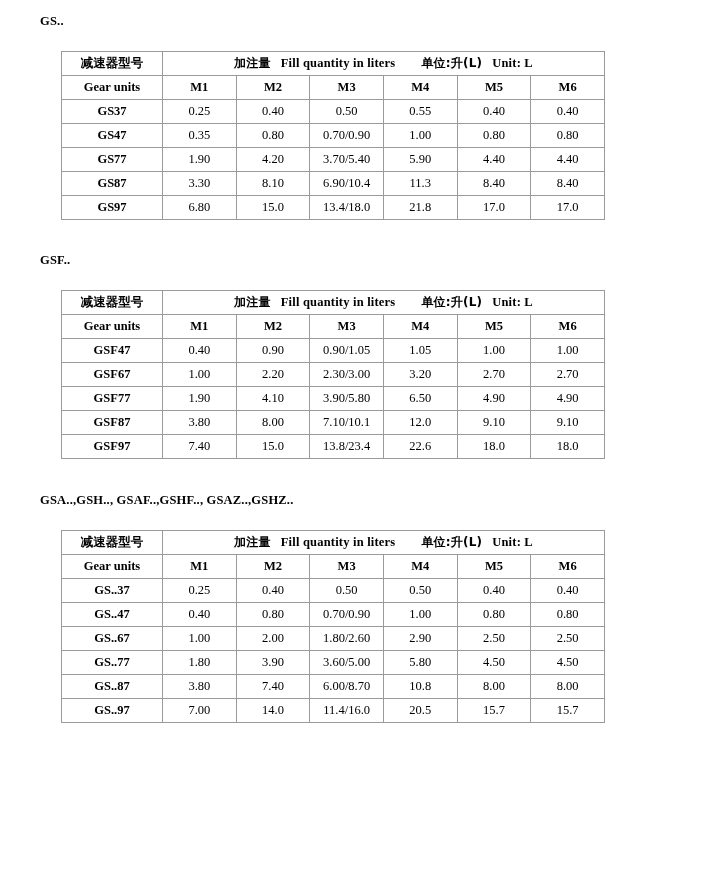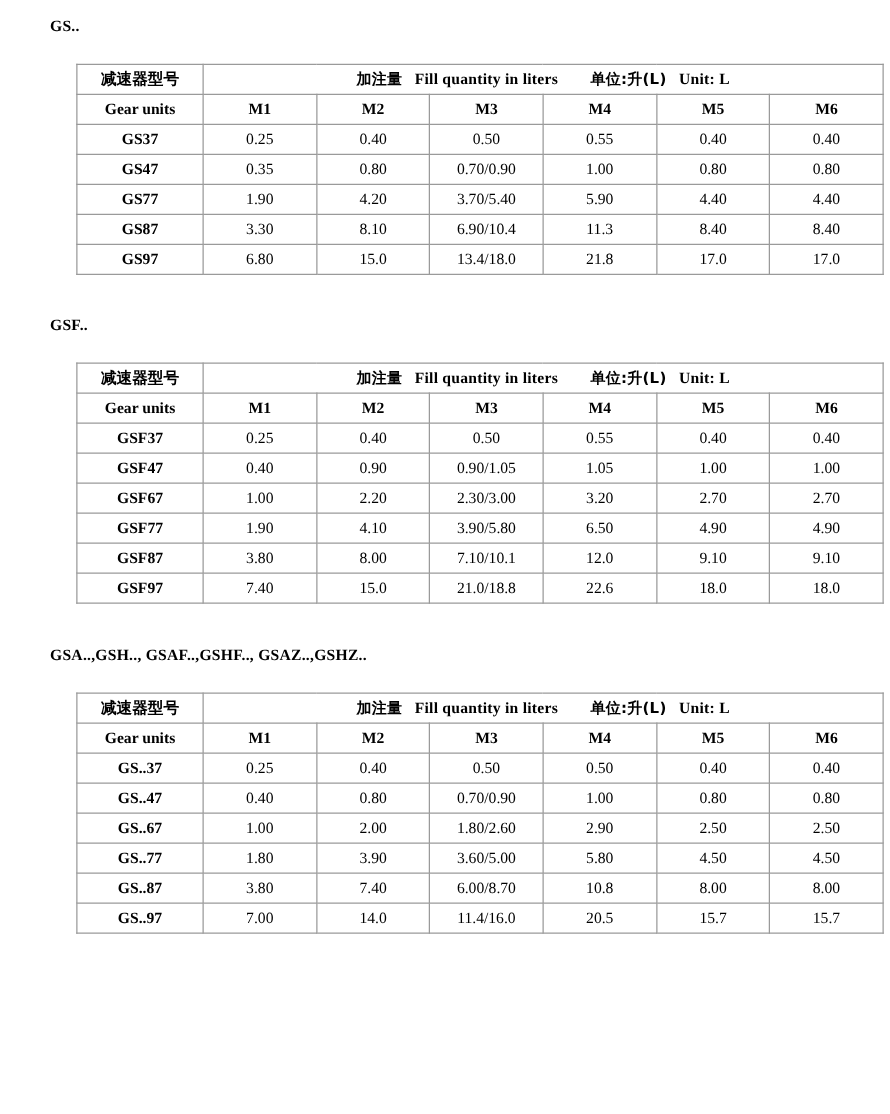--- a/index.html
+++ b/index.html
@@ -31,21 +31,21 @@
     margin: 0 0 0 16px;
     letter-spacing: 0.2px;
   }
   .table-wrap {
     margin: 0 0 0 37px;
   }
   table.spec {
     border-collapse: collapse;
     border: 1px solid #000;
     table-layout: fixed;
-    width: 646px;
+    width: 544px;
     background: #fff;
   }
   table.spec td {
     border: 1px solid #9a9a9a;
     text-align: center;
     vertical-align: middle;
     font-size: 12.5px;
     height: 23px;
     padding: 0 2px;
     font-family: "Liberation Serif", serif;
@@ -191,29 +191,20 @@
         <tr class="head-row">
           <td class="col-model hdr-en">Gear units</td>
           <td class="m-head">M1</td>
           <td class="m-head">M2</td>
           <td class="m-head">M3</td>
           <td class="m-head">M4</td>
           <td class="m-head">M5</td>
           <td class="m-head">M6</td>
         </tr>
         <tr>
-          <td class="col-model">GSF37</td>
-          <td class="data">0.25</td>
-          <td class="data">0.40</td>
-          <td class="data">0.50</td>
-          <td class="data">0.55</td>
-          <td class="data">0.40</td>
-          <td class="data">0.40</td>
-        </tr>
-        <tr>
           <td class="col-model">GSF47</td>
           <td class="data">0.40</td>
           <td class="data">0.90</td>
           <td class="data">0.90/1.05</td>
           <td class="data">1.05</td>
           <td class="data">1.00</td>
           <td class="data">1.00</td>
         </tr>
         <tr>
           <td class="col-model">GSF67</td>
@@ -239,21 +230,21 @@
           <td class="data">8.00</td>
           <td class="data">7.10/10.1</td>
           <td class="data">12.0</td>
           <td class="data">9.10</td>
           <td class="data">9.10</td>
         </tr>
         <tr>
           <td class="col-model">GSF97</td>
           <td class="data">7.40</td>
           <td class="data">15.0</td>
-          <td class="data">21.0/18.8</td>
+          <td class="data">13.8/23.4</td>
           <td class="data">22.6</td>
           <td class="data">18.0</td>
           <td class="data">18.0</td>
         </tr>
       </tbody>
         </table>
     </div>
   </div>
 
   <div class="section">

